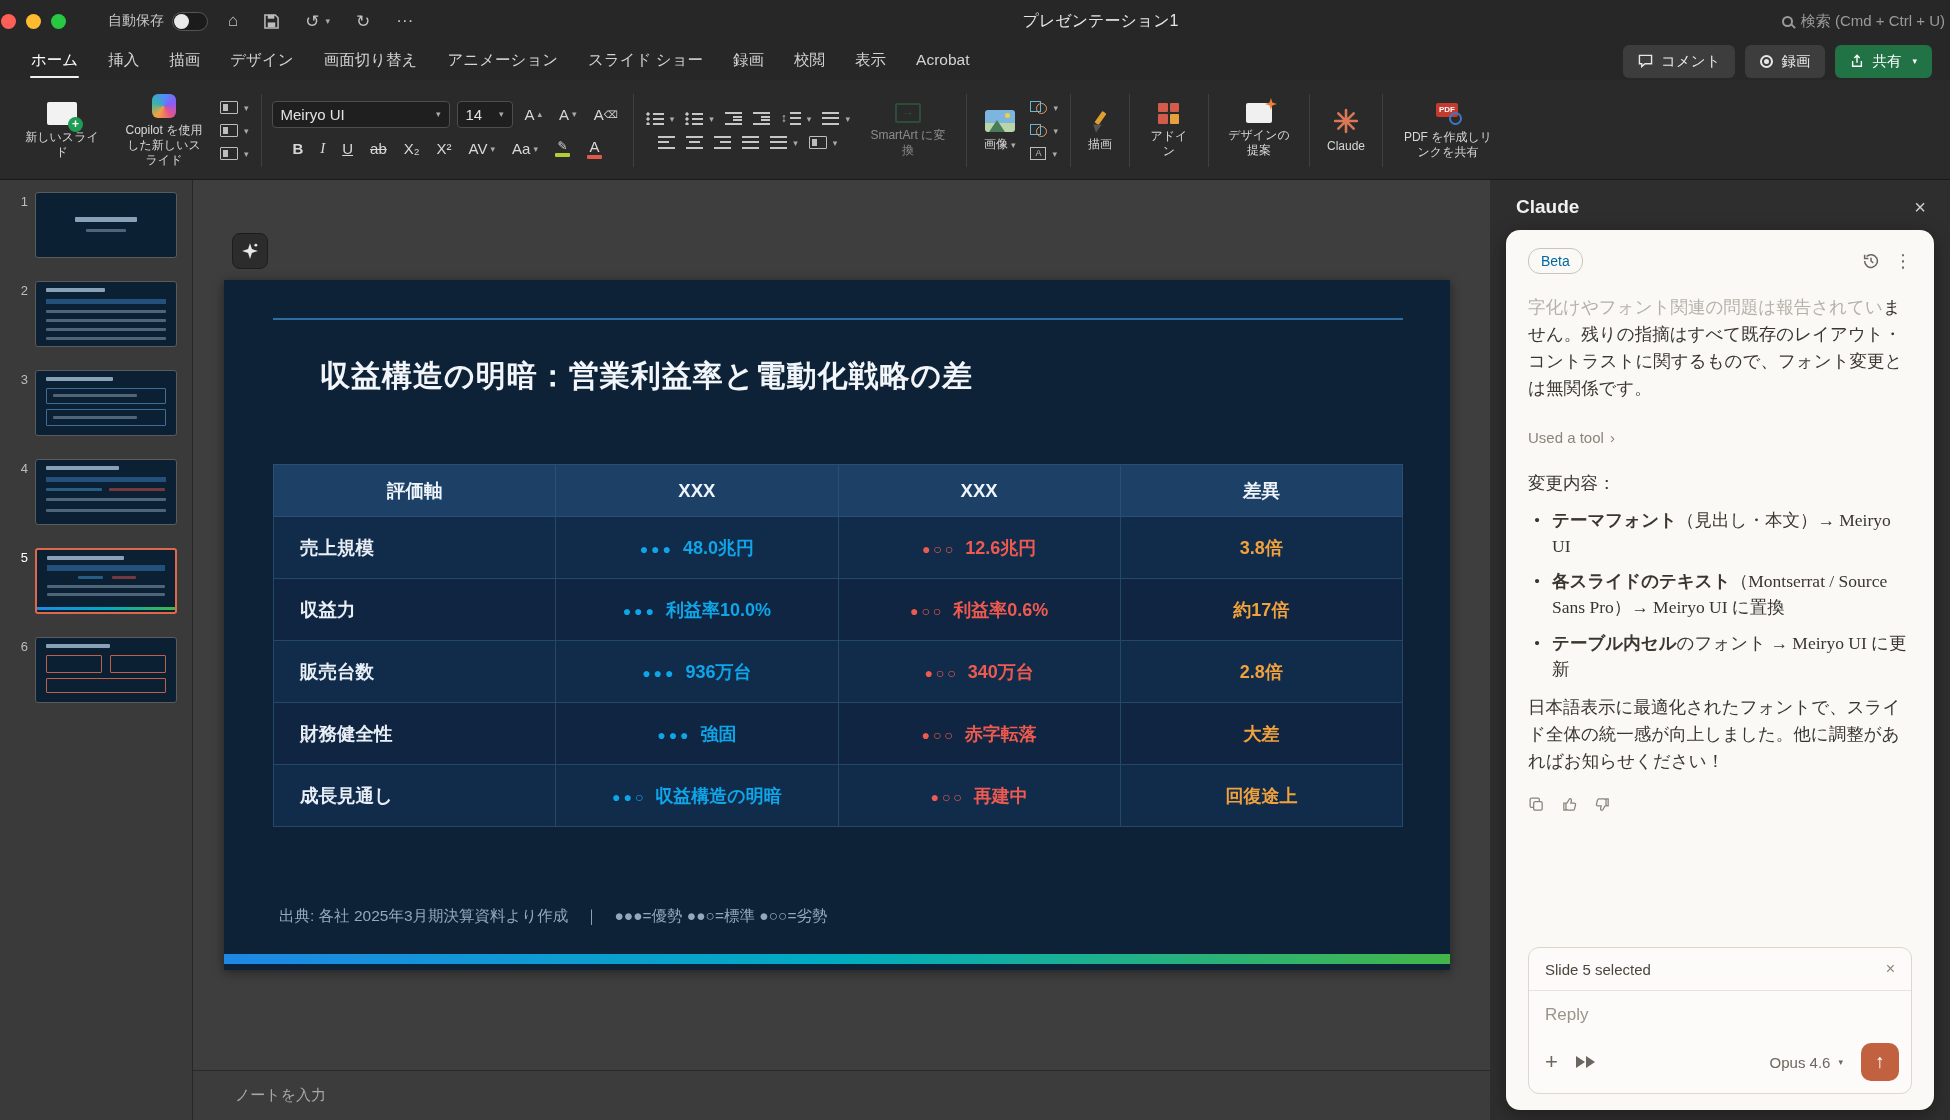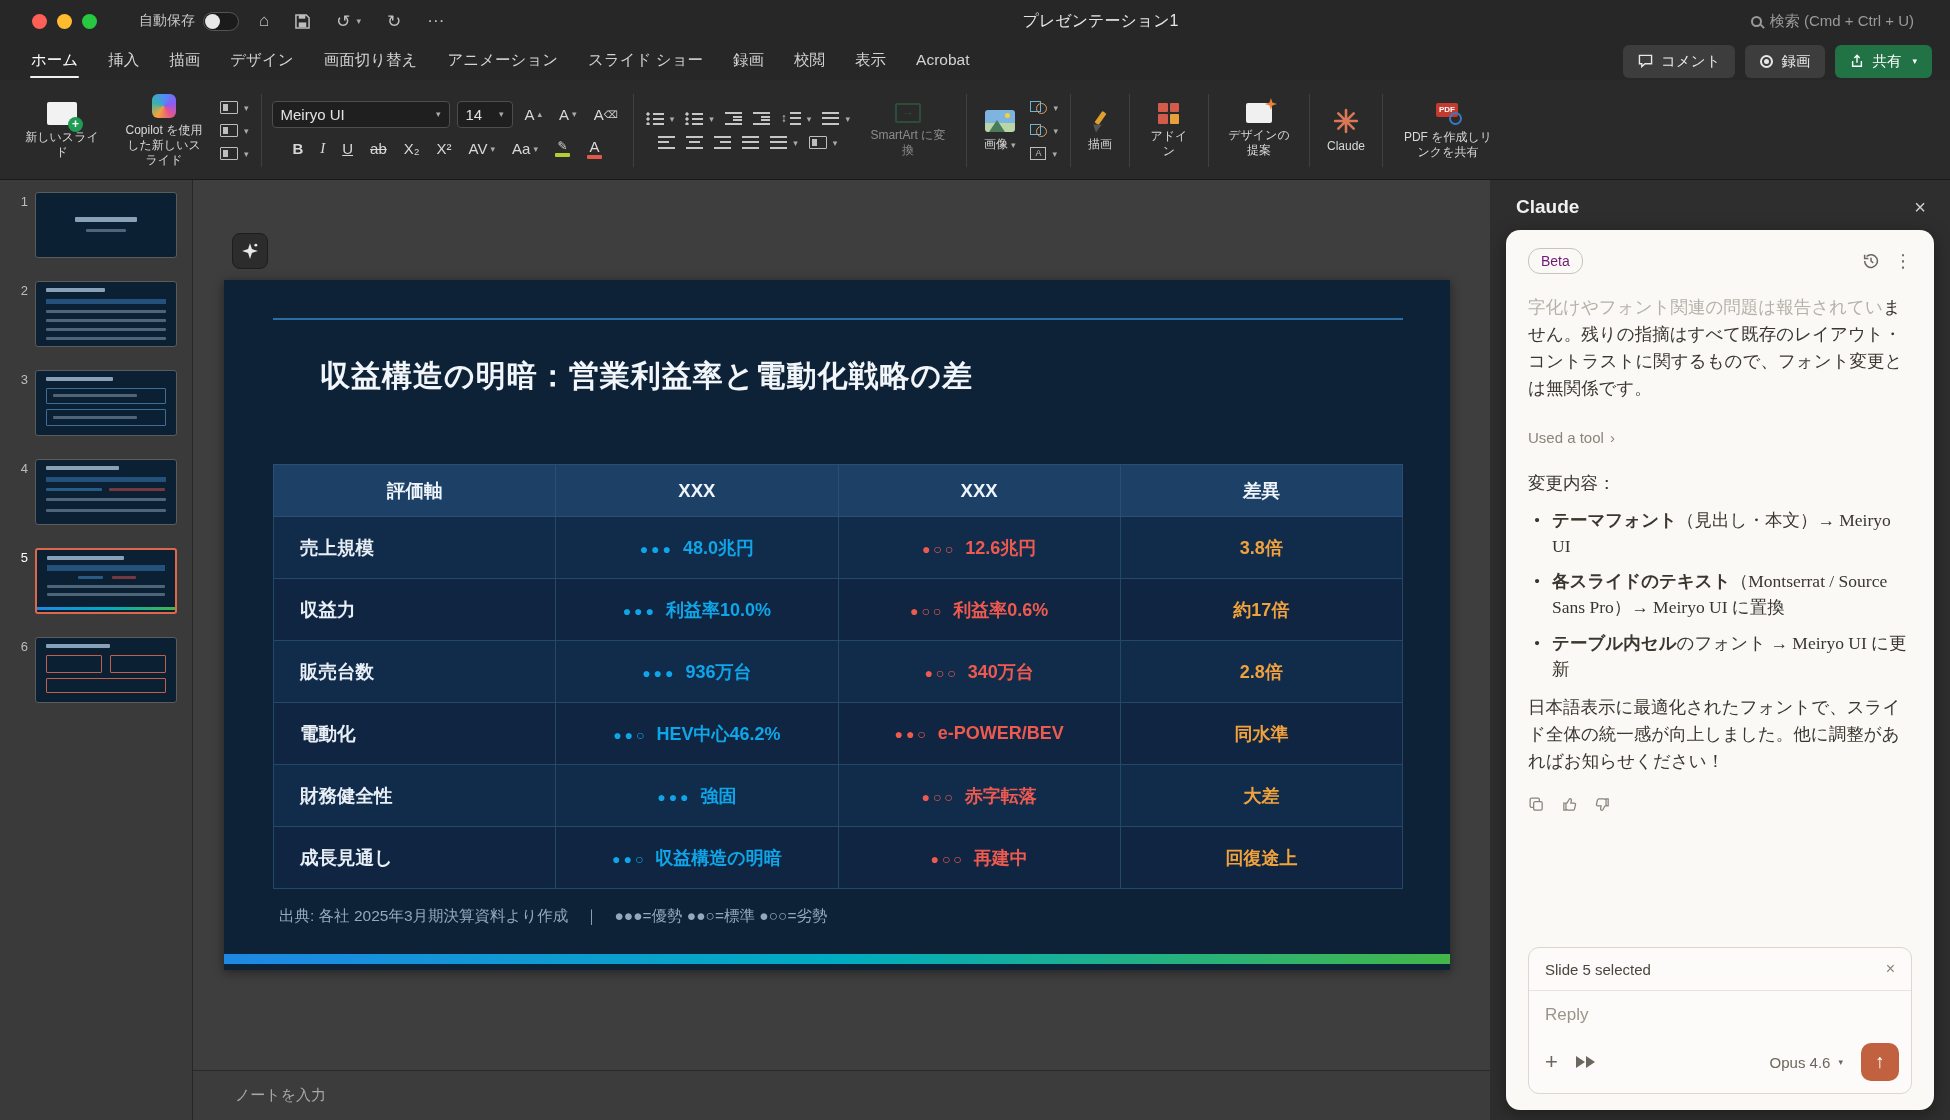--- a/index.html
+++ b/index.html
@@ -1,21 +1,21 @@
 <!DOCTYPE html>
 <html><head>
 <meta charset="utf-8">
 <style>
   * { margin:0; padding:0; box-sizing:border-box; }
   html,body { width:1950px; height:1120px; overflow:hidden; background:#1e1e1e;
     font-family:"Liberation Sans","DejaVu Sans",sans-serif; -webkit-font-smoothing:antialiased; }
   .app { width:1950px; height:1120px; display:flex; flex-direction:column; }
 
   
-  .titlebar { height:42px; background:#272727; display:flex; align-items:center; padding:0 32px; gap:14px; flex:0 0 auto; }
+  .titlebar { height:42px; background:#272727; display:flex; align-items:center; padding:0 1px; gap:14px; flex:0 0 auto; }
   .traffic { display:flex; gap:10px; margin-right:10px; }
   .tl { width:15px; height:15px; border-radius:50%; }
   .tl.r { background:#ff5f57; } .tl.y { background:#febc2e; } .tl.g { background:#28c840; }
   .autosave { display:flex; align-items:center; gap:8px; color:#c9c9c9; font-size:14px; margin-left:18px; }
   .toggle { width:36px; height:19px; border-radius:10px; background:#1b1b1b; border:1px solid #555; position:relative; }
   .toggle .knob { position:absolute; left:1px; top:1px; width:15px; height:15px; border-radius:50%; background:#e9e9e9; }
   .tbtn { color:#c2c2c2; font-size:17px; background:none; border:none; display:flex; align-items:center; gap:3px; padding:4px 6px; cursor:default; }
   .tbtn svg { display:block; }
   .doc-title { flex:1; text-align:center; color:#e6e6e6; font-size:16px; }
   .search { display:flex; align-items:center; gap:8px; color:#9a9a9a; font-size:15px; padding-right:4px; }
@@ -140,21 +140,21 @@
   .gradbar { position:absolute; left:0; right:0; bottom:6px; height:10px; background:linear-gradient(90deg,#1e88e5,#00acc1,#43b649); }
   .notesbar { position:absolute; left:0; right:0; bottom:0; height:50px; border-top:1px solid #2a2a2a; background:#3c3c3c; display:flex; align-items:center; padding-left:42px; color:#a8a8a8; font-size:15px; }
 
   
   .claudebar { width:460px; background:#2e2e2e; flex:0 0 auto; display:flex; flex-direction:column; }
   .cb-head { display:flex; align-items:center; justify-content:space-between; padding:16px 24px 10px 26px; }
   .cb-title { color:#f0f0f0; font-size:19px; font-weight:600; }
   .cb-close { color:#cfcfcf; font-size:20px; background:none; border:none; cursor:default; line-height:1; }
   .card { flex:1; margin:2px 16px 10px; background:#faf9f6; border-radius:14px; box-shadow:0 4px 18px rgba(0,0,0,.35); display:flex; flex-direction:column; overflow:hidden; padding:18px 22px 16px; }
   .card-top { display:flex; align-items:center; justify-content:space-between; margin-bottom:10px; }
-  .beta { border:1px solid #c9c5bc; color:#701a75; border-radius:12px; padding:4px 12px; font-size:14px; }
+  .beta { border:1px solid #c9c5bc; color:#0369a1; border-radius:12px; padding:4px 12px; font-size:14px; }
   .cardicons { display:flex; align-items:center; gap:14px; }
   .kebab { color:#6b675e; font-size:18px; background:none; border:none; cursor:default; }
   .resp { font-family:"Liberation Serif","DejaVu Serif",serif; color:#3a372f; font-size:17.5px; line-height:1.55; }
   .resp p { margin:10px 0; }
   .faded { color:#b5b1a8; }
   .usedtool { color:#8a857a; font-size:15px; margin:16px 0 14px; font-family:"Liberation Sans",sans-serif; display:flex; align-items:center; gap:6px; cursor:default; }
   .check { display:inline-block; background:#2fa14e; color:#fff; font-size:13px; width:19px; height:19px; border-radius:4px; text-align:center; line-height:19px; vertical-align:-2px; margin-left:4px; font-family:"Liberation Sans",sans-serif; }
   .blist { margin:6px 0 12px; }
   .bitem { position:relative; padding-left:24px; margin:9px 0; font-family:"Liberation Serif","DejaVu Serif",serif; color:#3a372f; font-size:17.5px; line-height:1.5; }
   .bitem:before { content:"•"; position:absolute; left:6px; top:0; }
@@ -559,26 +559,20 @@
               <td class="cb"><span class="dots">●○○</span><span>利益率0.6%</span></td>
               <td class="cd">約17倍</td>
             </tr>
             <tr>
               <td class="lab">販売台数</td>
               <td class="ca"><span class="dots">●●●</span><span>936万台</span></td>
               <td class="cb"><span class="dots">●○○</span><span>340万台</span></td>
               <td class="cd">2.8倍</td>
             </tr>
             <tr>
-              <td class="lab">電動化</td>
-              <td class="ca"><span class="dots">●●○</span><span>HEV中心46.2%</span></td>
-              <td class="cb"><span class="dots">●●○</span><span>e-POWER/BEV</span></td>
-              <td class="cd">同水準</td>
-            </tr>
-            <tr>
               <td class="lab">財務健全性</td>
               <td class="ca"><span class="dots">●●●</span><span>強固</span></td>
               <td class="cb"><span class="dots">●○○</span><span>赤字転落</span></td>
               <td class="cd">大差</td>
             </tr>
             <tr>
               <td class="lab">成長見通し</td>
               <td class="ca"><span class="dots">●●○</span><span>収益構造の明暗</span></td>
               <td class="cb"><span class="dots">●○○</span><span>再建中</span></td>
               <td class="cd">回復途上</td>

